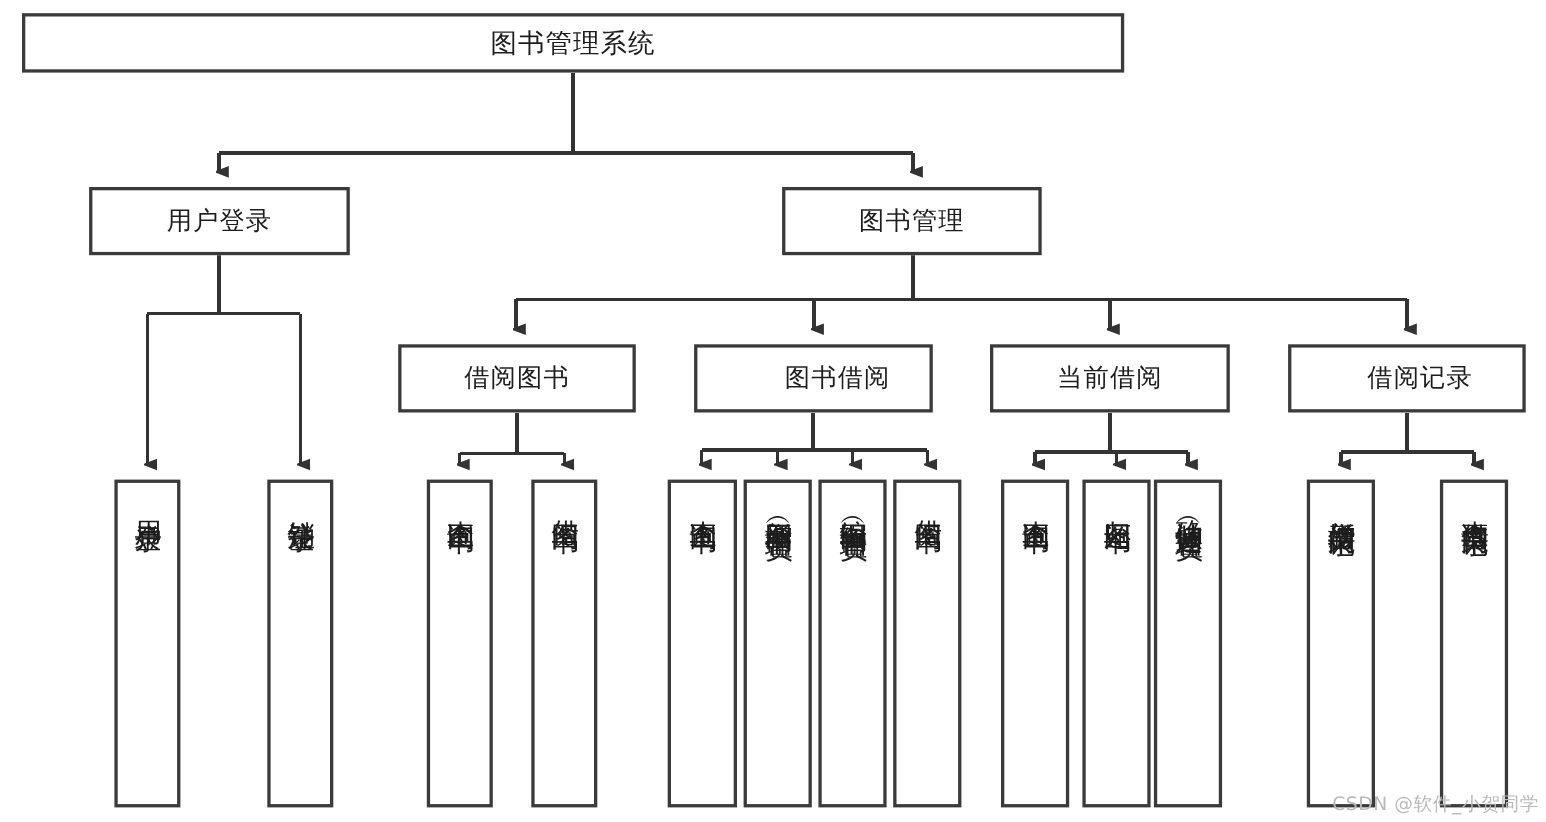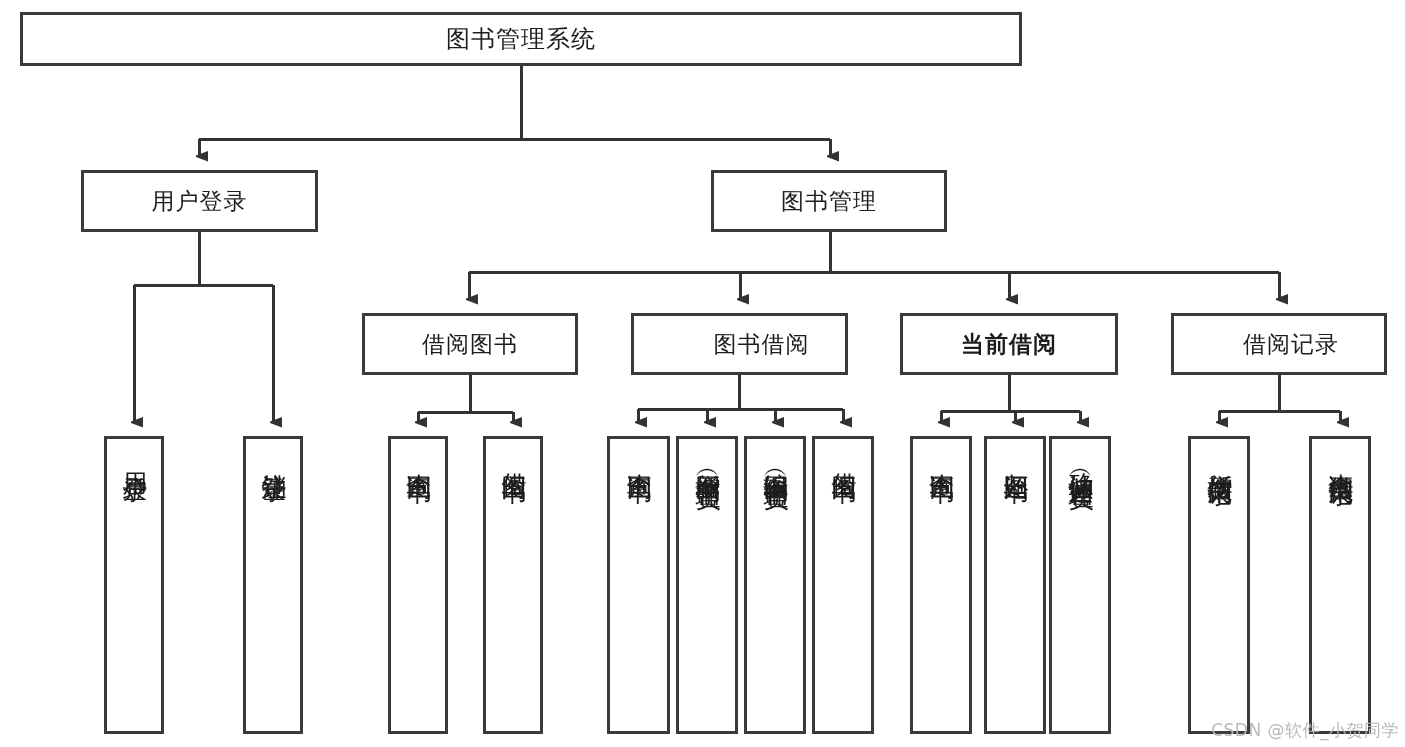--- a/index.html
+++ b/index.html
@@ -70,21 +70,21 @@
     </g>
   </svg>
 
   <div class="node node-h node-title" style="left:20px;top:12px;width:1002px;height:54px;">图书管理系统</div>
 
   <div class="node node-h" style="left:81px;top:170px;width:237px;height:62px;">用户登录</div>
   <div class="node node-h" style="left:711px;top:170px;width:236px;height:62px;">图书管理</div>
 
   <div class="node node-h" style="left:362px;top:313px;width:216px;height:62px;">借阅图书</div>
   <div class="node node-h" style="left:631px;top:313px;width:217px;height:62px;padding-left:44px;">图书借阅</div>
-  <div class="node node-h" style="left:900px;top:313px;width:218px;height:62px;font-weight:bold;">当前借阅</div>
+  <div class="node node-h" style="left:900px;top:313px;width:218px;height:62px;">当前借阅</div>
   <div class="node node-h" style="left:1171px;top:313px;width:216px;height:62px;padding-left:24px;">借阅记录</div>
 
   <div class="node node-v" style="left:104px;top:436px;width:60px;height:298px;">用户登录</div>
   <div class="node node-v" style="left:243px;top:436px;width:60px;height:298px;">注销登录</div>
 
   <div class="node node-v" style="left:388px;top:436px;width:60px;height:298px;">查询图书</div>
   <div class="node node-v" style="left:483px;top:436px;width:60px;height:298px;">借阅图书</div>
 
   <div class="node node-v" style="left:607px;top:436px;width:63px;height:298px;">查询图书</div>
   <div class="node node-v" style="left:676px;top:436px;width:62px;height:298px;">新增图书（管理员）</div>

